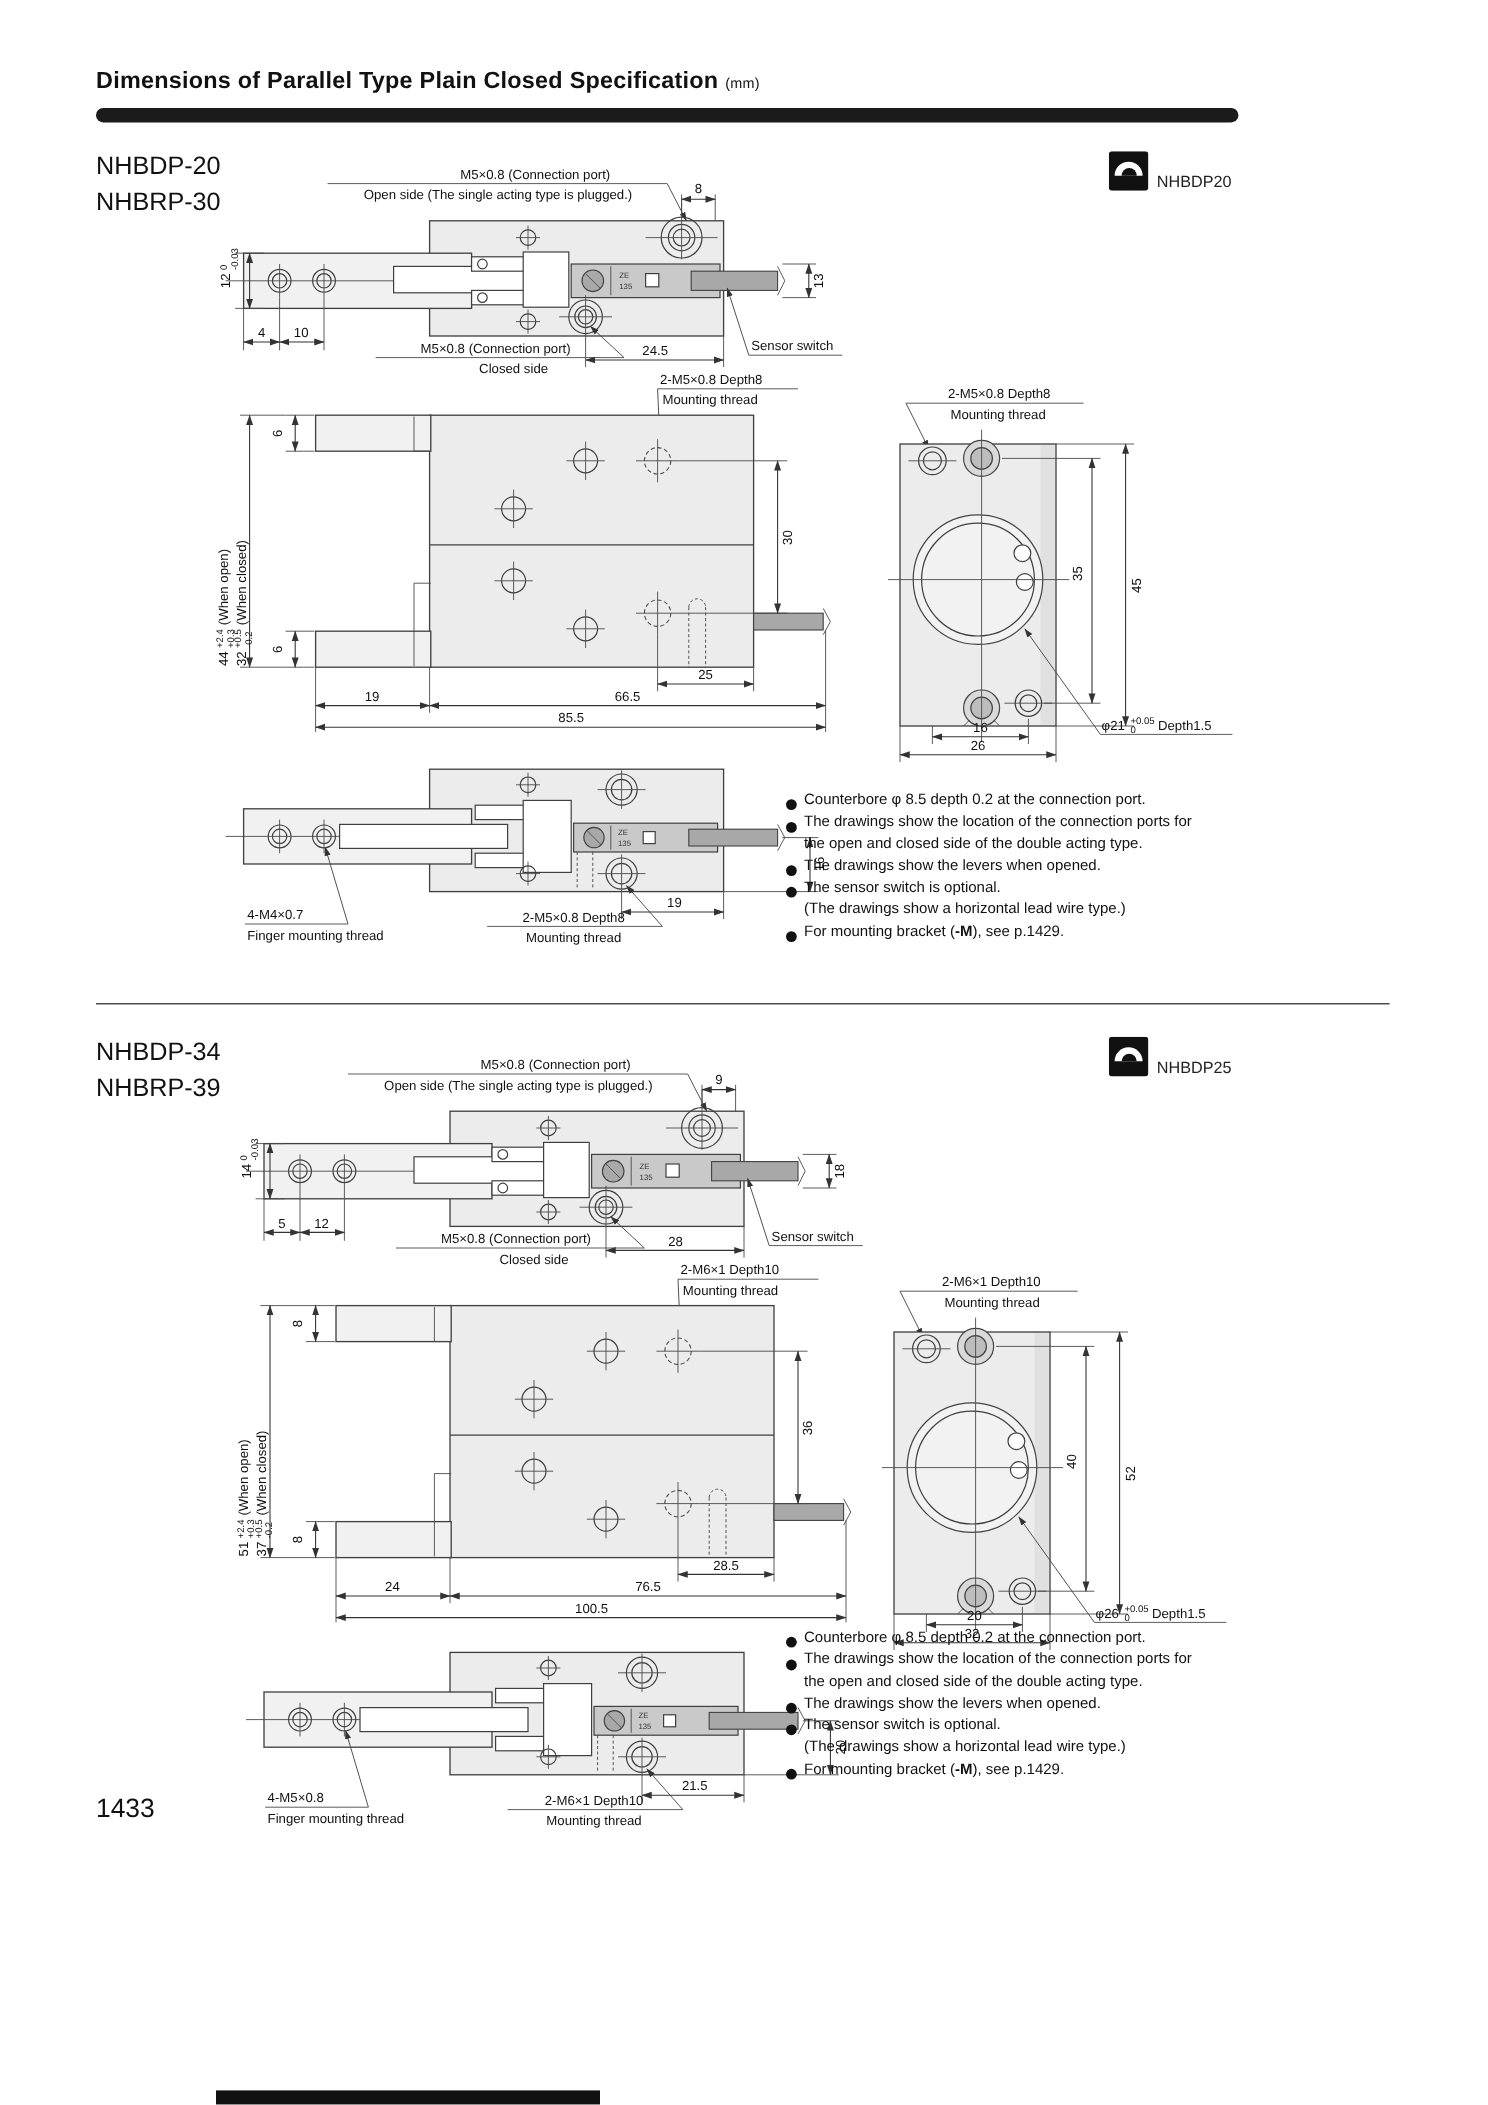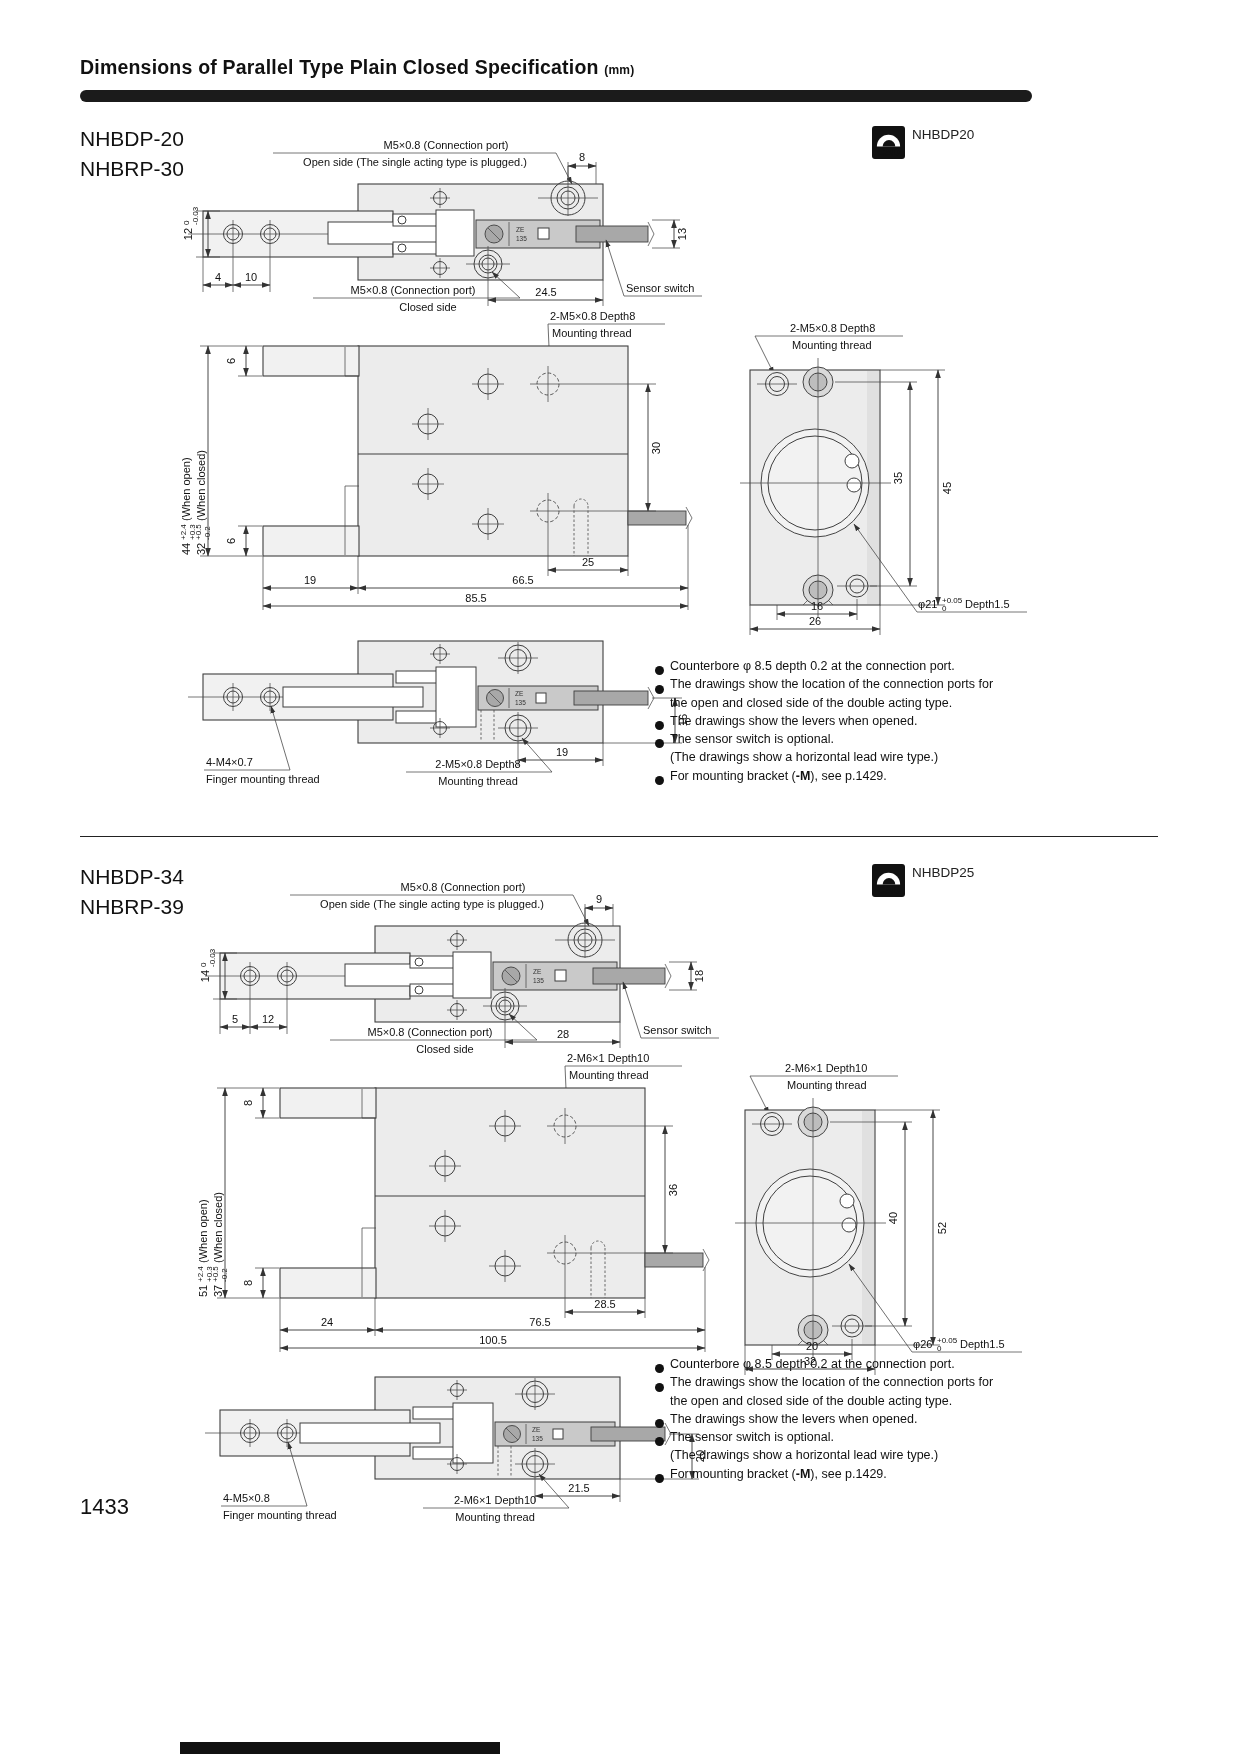--- a/index.html
+++ b/index.html
@@ -1,21 +1,21 @@
 <!DOCTYPE html>
 <html><head>
 <meta charset="utf-8">
 <style>
   html,body{margin:0;padding:0;background:#fff}
   .page{position:relative;width:1240px;height:1754px;background:#fff;font-family:"Liberation Sans",sans-serif;color:#111;overflow:hidden}
   .title{position:absolute;left:80px;top:56px;font-size:19.5px;font-weight:bold;letter-spacing:.2px;white-space:nowrap}
-  .unit{font-size:12px;font-weight:bold}
+  .unit{font-size:12px;font-weight:normal}
   .bar{position:absolute;left:80px;top:90px;width:952px;height:12px;background:#1b1b1b;border-radius:6px}
   .models{position:absolute;left:80px;font-size:21px;font-weight:normal;line-height:1.45;white-space:nowrap}
-  .cadwrap{position:absolute;left:872px;display:flex;align-items:flex-start;gap:7px}
+  .cadwrap{position:absolute;left:924px;display:flex;align-items:flex-end;gap:7px}
   .cadicon{display:block;width:33px;height:33px;cursor:pointer}
   .cadlbl{font-size:13.5px;color:#222;margin-top:1px}
   .dwg{position:absolute}
   .divider{position:absolute;left:80px;top:836px;width:1078px;border-top:1.5px solid #222}
   .pageno{position:absolute;left:80px;top:1494px;font-size:22px}
   .botbar{position:absolute;left:180px;top:1742px;width:320px;height:12px;background:#111}
   .notes{position:absolute;width:395px;font-size:12.5px;line-height:1.38;color:#111}
   .nrow{display:flex;gap:6px;align-items:flex-end;margin-bottom:1px}
   .blt{width:9px;height:9px;border-radius:50%;background:#111;flex:0 0 9px;margin-top:4px}
   .cont{padding-left:15px}

